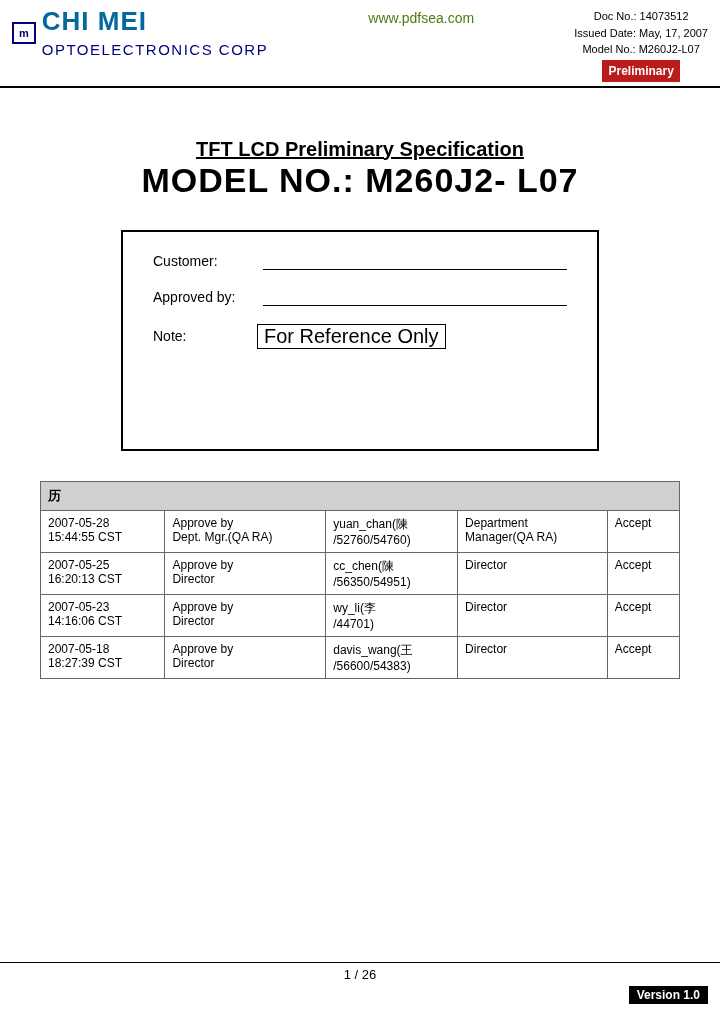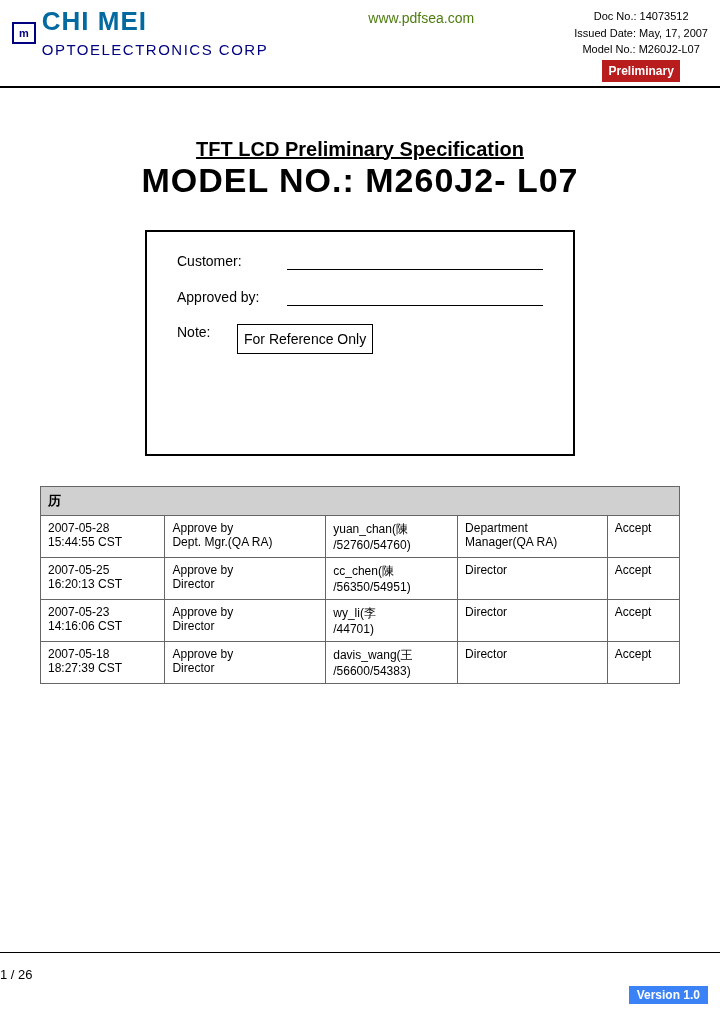--- a/index.html
+++ b/index.html
@@ -83,49 +83,51 @@
       text-decoration: underline;
     }
     .title-line2 {
       font-size: 34px;
       font-weight: bold;
       letter-spacing: 1px;
     }
     .info-box {
       border: 2px solid #000;
       margin: 30px auto;
-      width: 430px;
+      width: 478px;
       padding: 20px 30px 100px 30px;
     }
     .info-row {
       display: flex;
       align-items: center;
       margin-bottom: 18px;
     }
     .info-label {
       font-size: 14px;
       min-width: 110px;
     }
     .info-line {
       border-bottom: 1px solid #000;
       flex: 1;
       height: 18px;
     }
     .note-row {
       display: flex;
+      align-items: center;
       margin-top: 4px;
+      gap: 44px;
     }
     .note-label {
       font-size: 14px;
       min-width: 60px;
     }
     .note-value {
       border: 1px solid #000;
-      padding: 6px 6px;
-      font-size: 14px;
+      padding: 0 6px;
+      font-size: 20px;
     }
     .table-section {
       margin-top: 20px;
     }
     table {
       width: 100%;
       border-collapse: collapse;
       font-size: 12px;
     }
     table th, table td {
@@ -135,30 +137,30 @@
     }
     table th {
       background: #d0d0d0;
       font-weight: bold;
       font-size: 13px;
     }
     .footer {
       position: absolute;
       bottom: 30px;
       width: 100%;
-      text-align: left;
+      text-align: center;
       font-size: 13px;
       border-top: 1px solid #000;
-      padding-top: 14px;
+      padding-top: 4px;
     }
     .version-badge {
       position: absolute;
       bottom: 8px;
       right: 12px;
-      background: #3b82f6;
+      background: #000000;
       color: #fff;
       font-size: 12px;
       font-weight: bold;
       padding: 2px 8px;
     }
   </style>
 </head>
 <body>
 
 <div class="top-bar">

